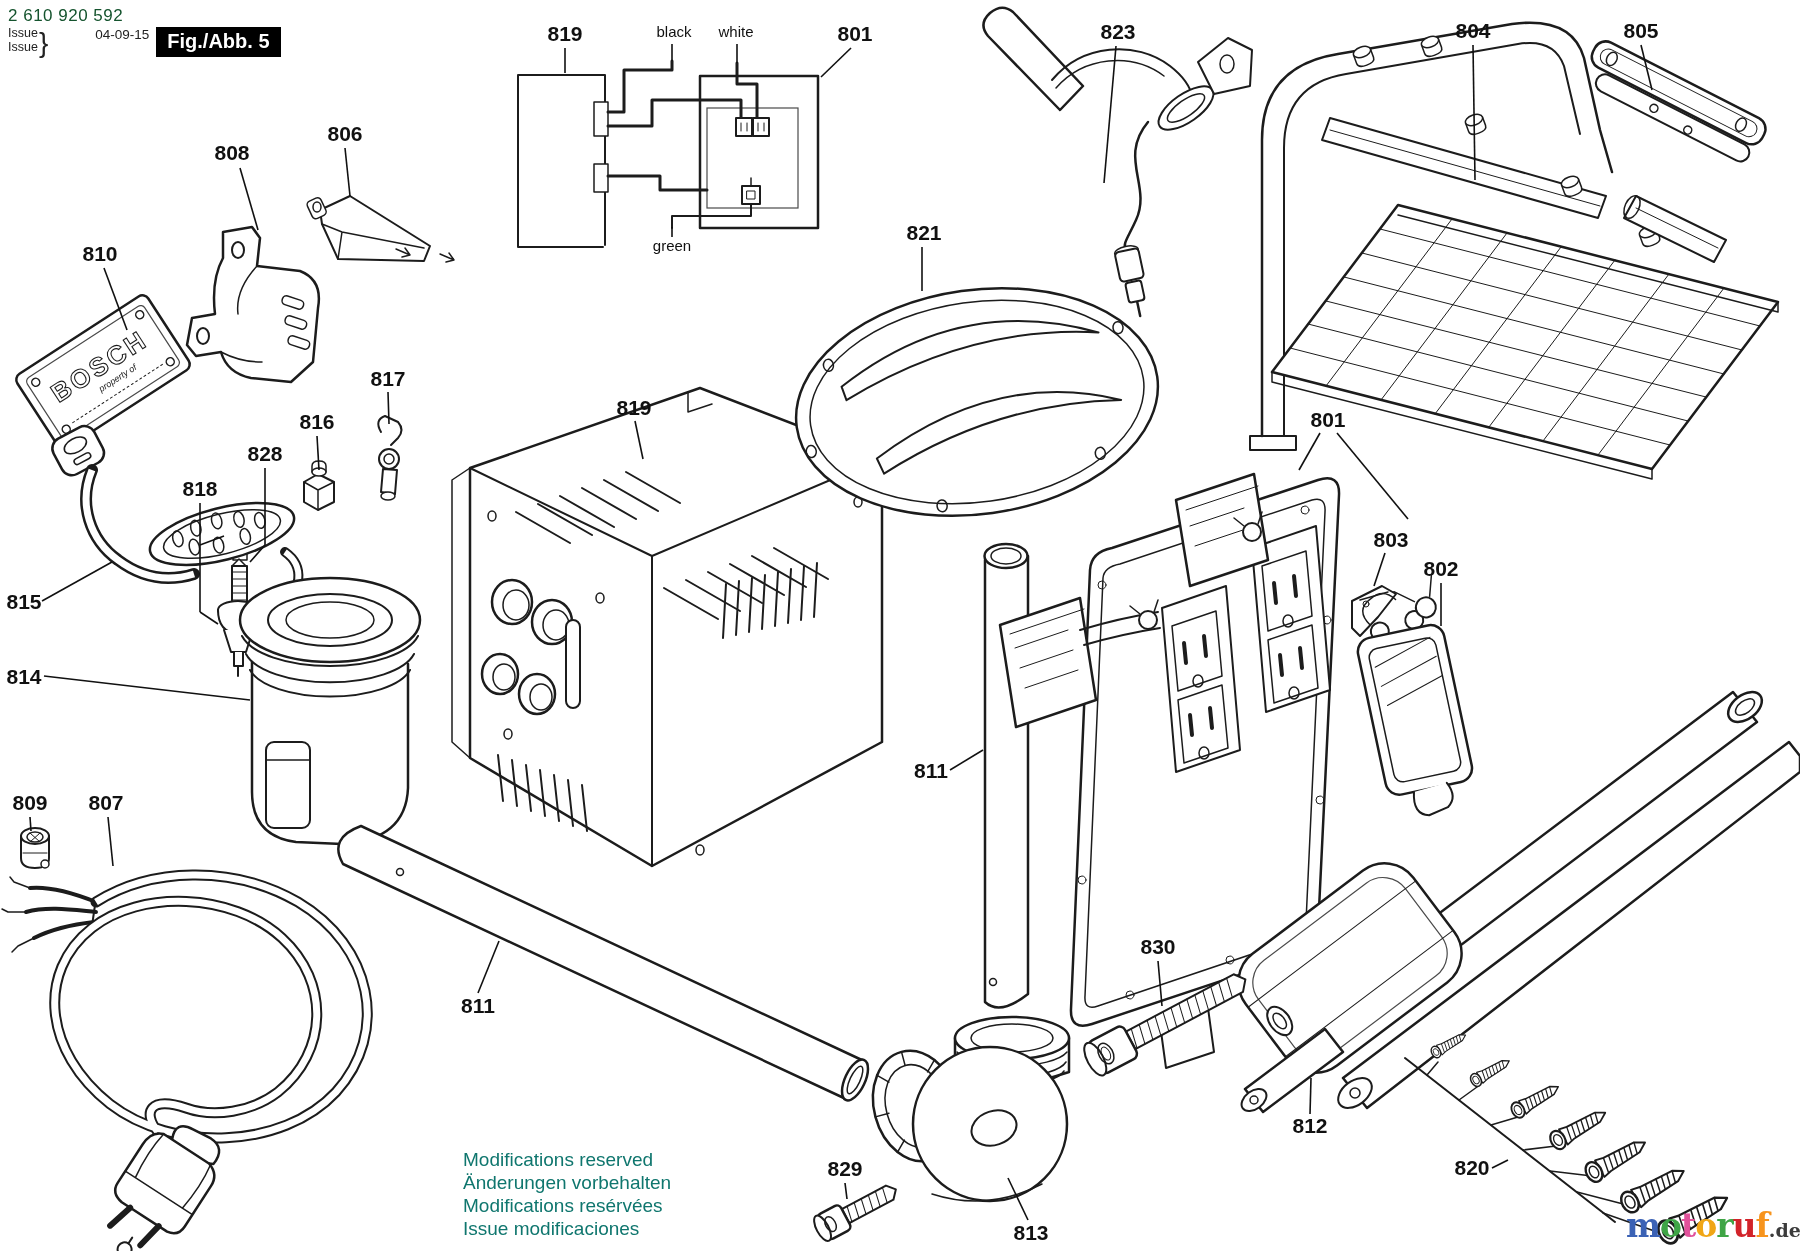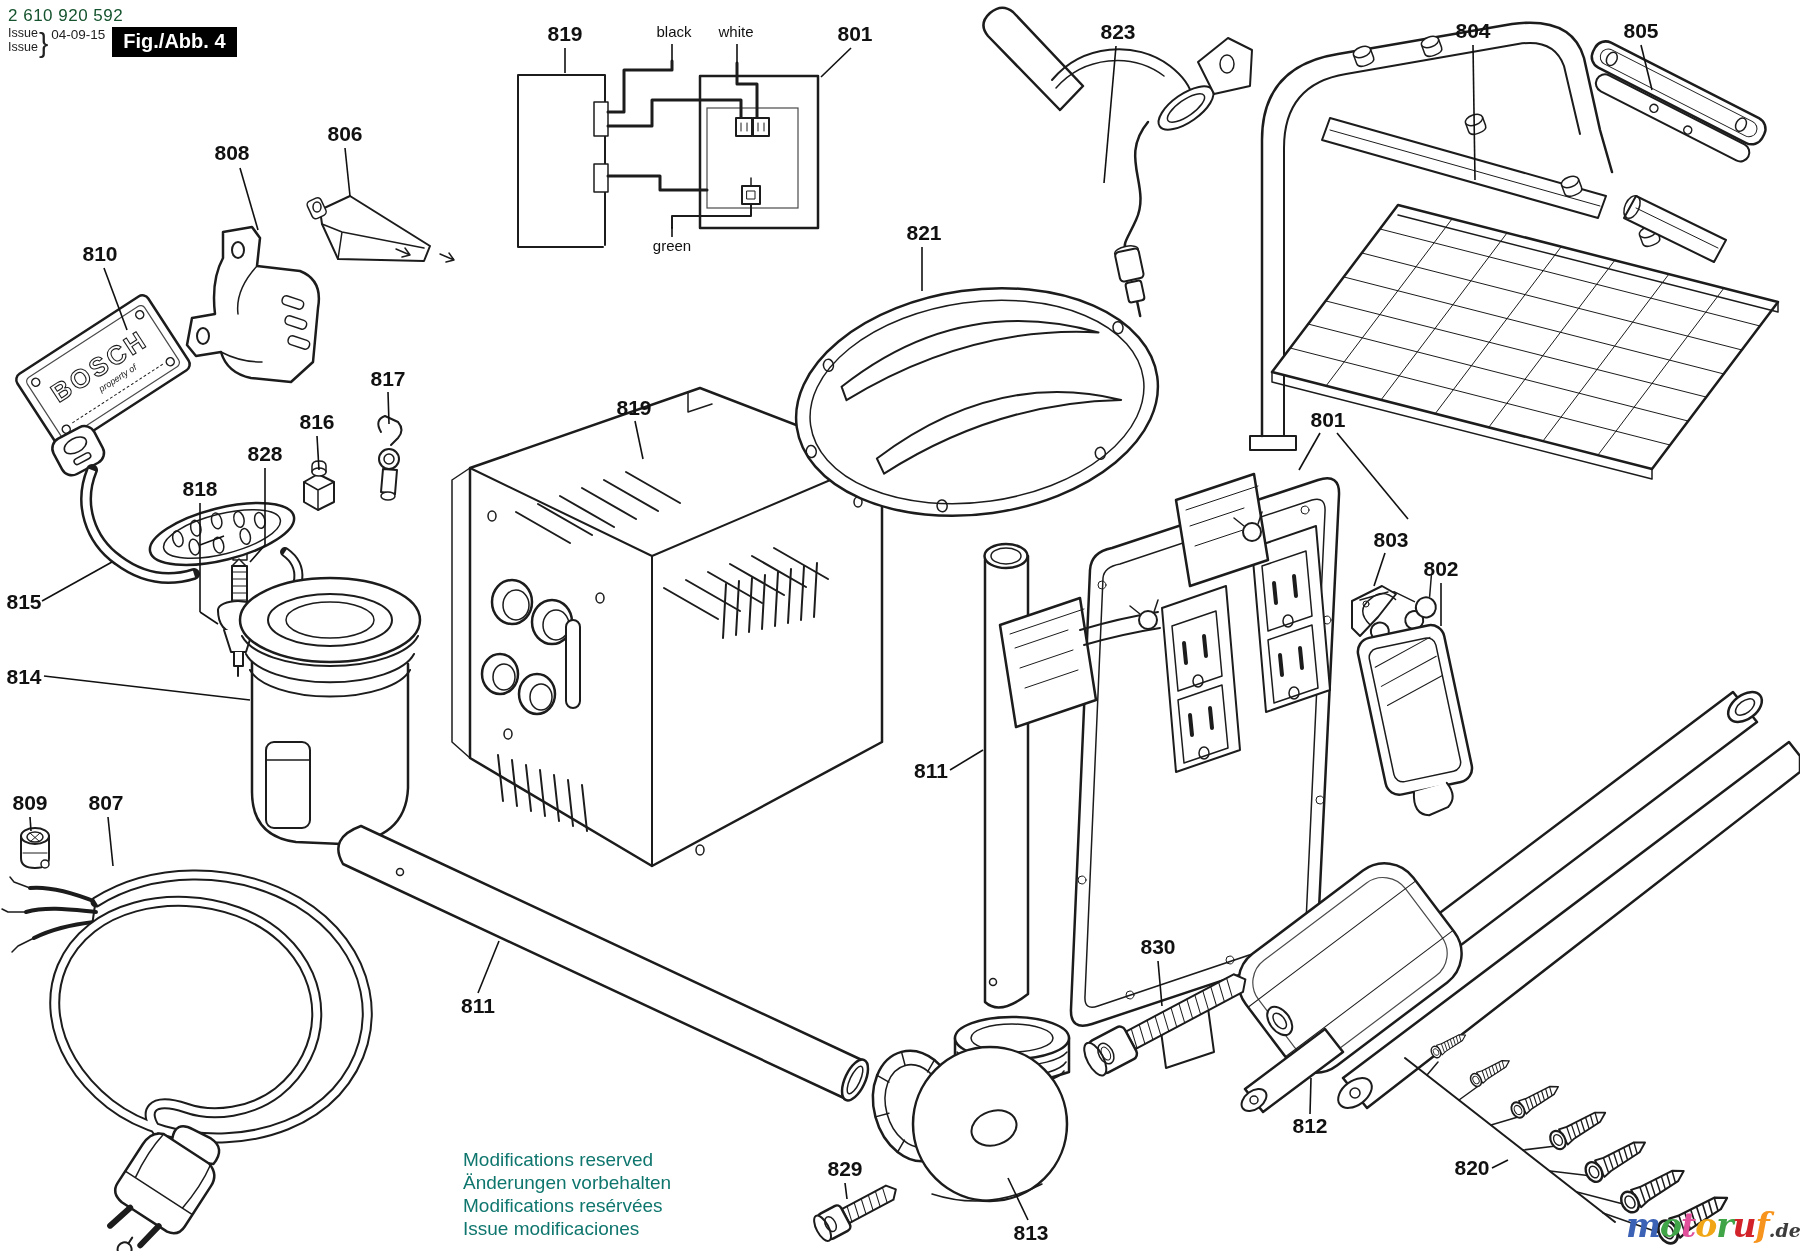--- a/index.html
+++ b/index.html
@@ -16,43 +16,43 @@
   .co{font:bold 21px "Liberation Sans",sans-serif;fill:#111;text-anchor:middle;}
   .co.sm{font:15px "Liberation Sans",sans-serif;}
   .brand{font:bold 26px "Liberation Sans",sans-serif;letter-spacing:3px;
          fill:#fff;stroke:#1c1c1c;stroke-width:1.1;text-anchor:middle;}
   .brand-sub{font:italic 9px "Liberation Sans",sans-serif;fill:#1c1c1c;text-anchor:middle;}
   .hdr{position:absolute;left:8px;top:6px;z-index:5;}
   .pn{font-size:17px;letter-spacing:.5px;color:#14532d;}
   .issue-row{display:flex;align-items:flex-start;margin-top:1px;}
   .issue-words{font-size:12.5px;line-height:1.08;color:#222;}
   .brace{font-size:28px;font-weight:200;color:#222;margin:0 3px 0 1px;}
-  .date{font-size:13.5px;color:#222;}
+  .date{font-size:13.5px;color:#222;margin-left:44px;}
   .figbox{background:#000;color:#fff;font-weight:bold;font-size:20px;
           padding:3px 11px 4px 11px;margin-left:7px;white-space:nowrap;}
   .footer{position:absolute;left:463px;top:1149px;font-size:19px;
           line-height:1.21;color:#0f766e;z-index:5;}
   .wm{position:absolute;left:1626px;top:1206px;z-index:6;
       font-family:"DejaVu Serif",serif;font-weight:bold;font-size:33px;
-      letter-spacing:-1px;white-space:nowrap;font-style:italic;}
+      letter-spacing:-1px;white-space:nowrap;}
   .wm .suf{font-size:19px;color:#3c3c3c;letter-spacing:0;}
 </style>
 </head>
 <body>
 
 <div class="hdr">
   <div class="pn">2 610 920 592</div>
   <div class="issue-row">
     <div class="issue-words">
       <div>Issue</div>
       <div>Issue</div>
     </div>
     <span class="brace">}</span>
     <span class="date">04-09-15</span>
-    <span class="figbox">Fig./Abb. 4</span>
+    <span class="figbox">Fig./Abb. 5</span>
   </div>
 </div>
 
 <svg width="1800" height="1251" viewBox="0 0 1800 1251">
 <defs>
   <g id="screw">
     <path class="ln s2 fw" d="M7,-10 L16,-8 L52,-6 L62,0 L52,6 L16,8 L7,10 Z"></path>
     <path class="ln s15" d="M16,-8 L13,8 M22,-7.5 L19,7.5 M28,-7 L25,7 M34,-7 L31,7 M40,-6.5 L37,6.5 M46,-6 L43,6 M52,-6 L49,6"></path>
     <ellipse class="ln s25 fw" cx="0" cy="0" rx="8" ry="11"></ellipse>
     <ellipse class="ln s15" cx="0" cy="0" rx="4.5" ry="6.5"></ellipse>

